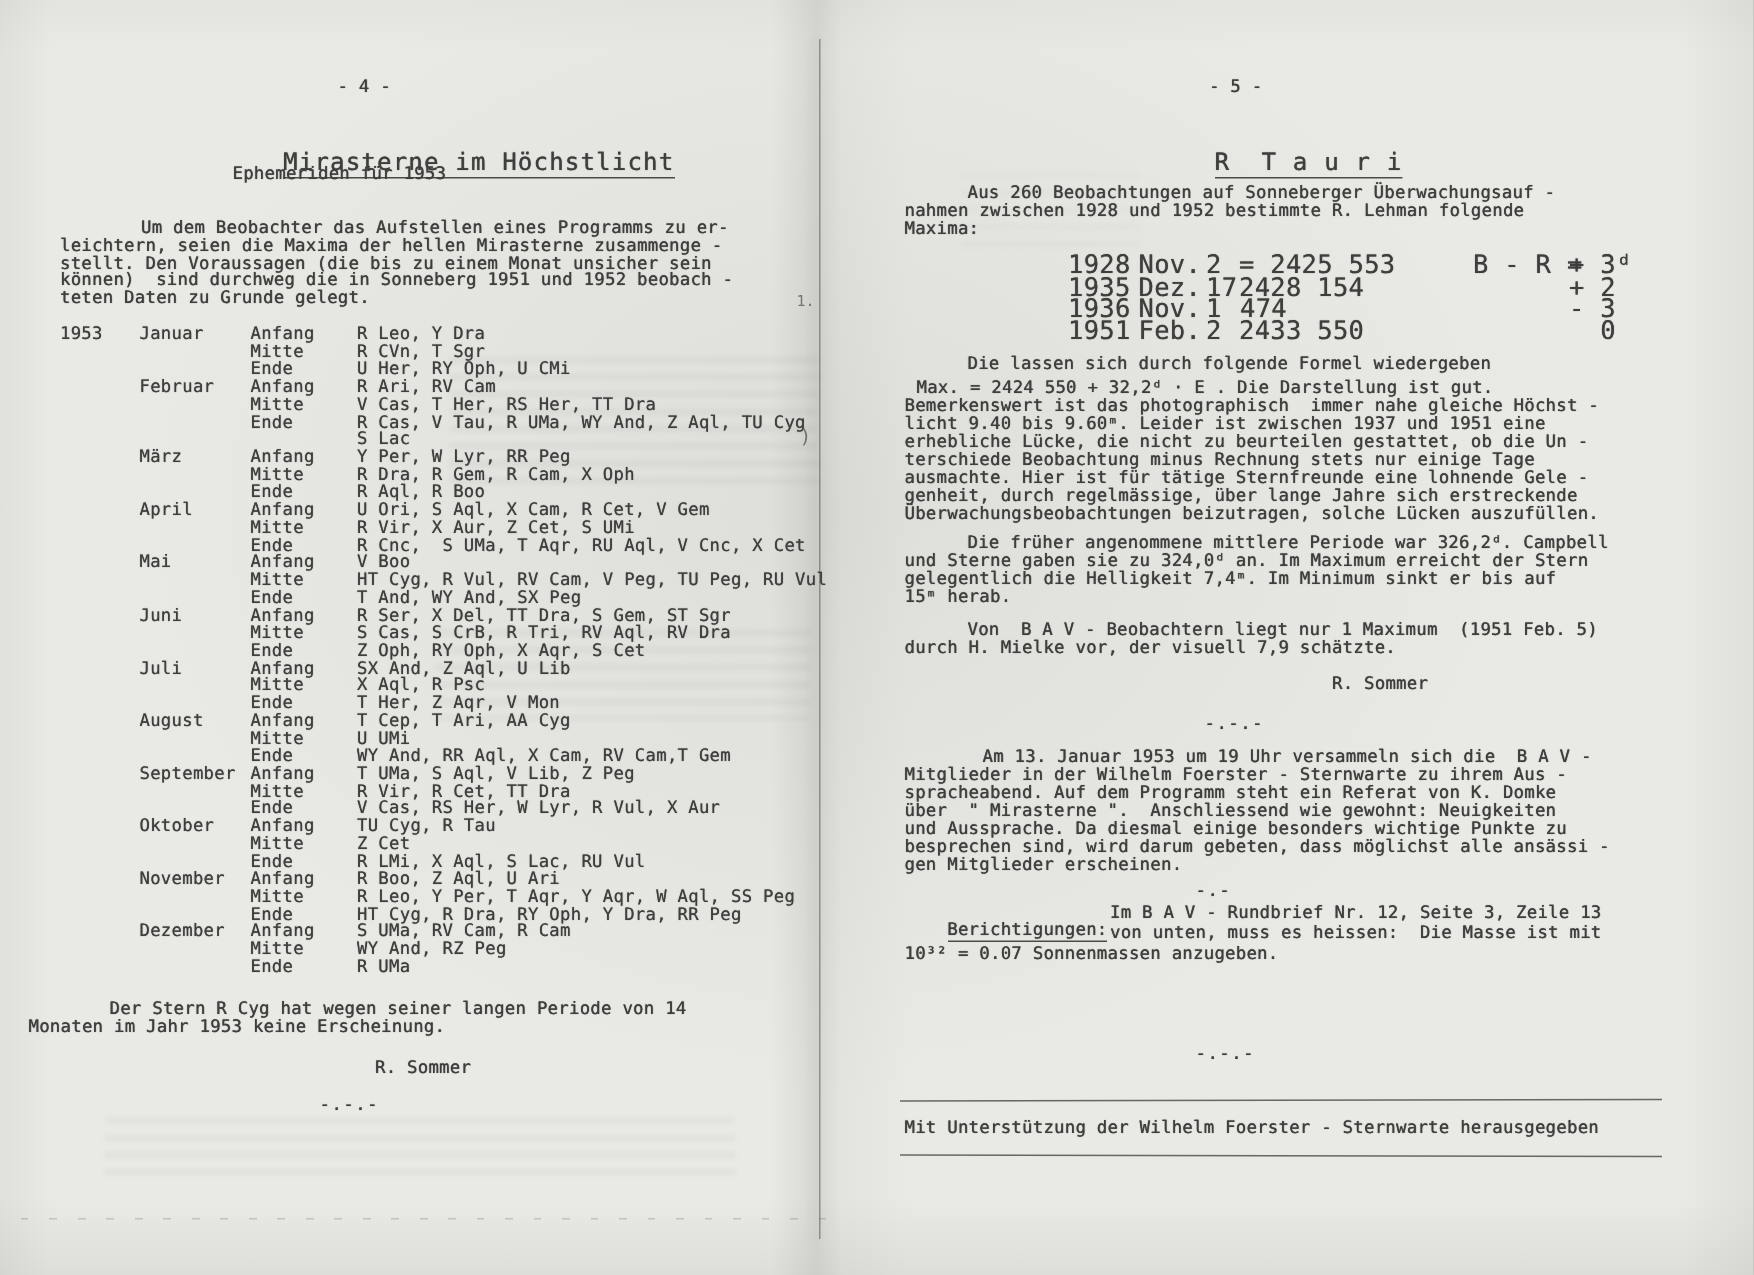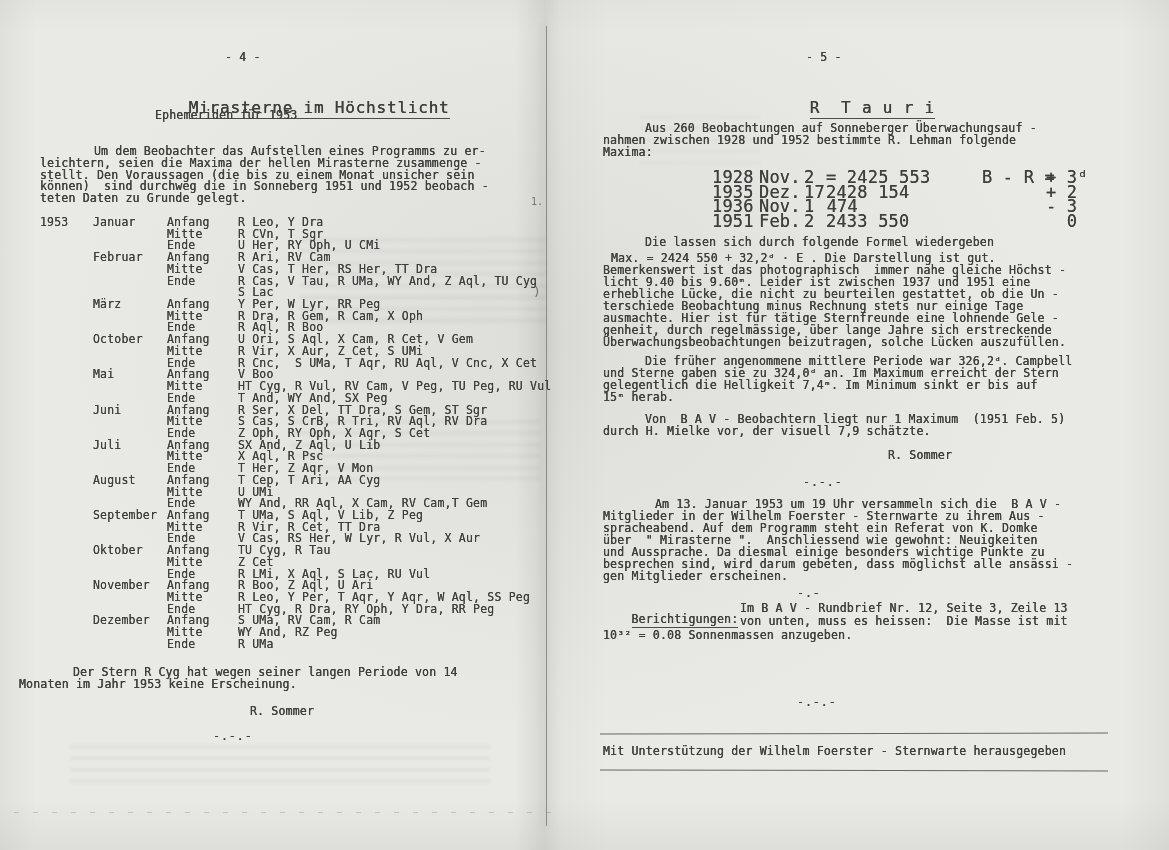--- a/index.html
+++ b/index.html
@@ -148,21 +148,21 @@
 
       <div class="eph-row">
         <span></span>
         <span></span>
         <span>Ende</span>
         <span>R Aql, R Boo</span>
       </div>
 
       <div class="eph-row">
         <span></span>
-        <span>October</span>
+        <span>April</span>
         <span>Anfang</span>
         <span>U Ori, S Aql, X Cam, R Cet, V Gem</span>
       </div>
 
       <div class="eph-row">
         <span></span>
         <span></span>
         <span>Mitte</span>
         <span>R Vir, X Aur, Z Cet, S UMi</span>
       </div>
@@ -431,19 +431,19 @@
 und Aussprache. Da diesmal einige besonders wichtige Punkte zu
 besprechen sind, wird darum gebeten, dass möglichst alle ansässi -
 gen Mitglieder erscheinen.</div>
   <div class="txt divider" style="left:797px;top:588px;">-.-</div>
 
   <div class="txt" style="left:603px;top:602px;">
     <span class="ul">Berichtigungen:</span>
   </div>
   <div class="txt rp" style="left:740px;top:602px;line-height:12.6px;">Im B A V - Rundbrief Nr. 12, Seite 3, Zeile 13
 von unten, muss es heissen:  Die Masse ist mit</div>
-  <div class="txt rp" style="left:603px;top:629px;">10³² = 0.08 Sonnenmassen anzugeben.</div>
+  <div class="txt rp" style="left:603px;top:629px;">10³² = 0.07 Sonnenmassen anzugeben.</div>
   <div class="txt divider" style="left:797px;top:697px;">-.-.-</div>
 
   <div class="rule" style="top:733px;"></div>
   <div class="txt" style="left:603px;top:746px;">Mit Unterstützung der Wilhelm Foerster - Sternwarte herausgegeben</div>
   <div class="rule" style="top:770px;transform:rotate(0.1deg);"></div>
 </div>
 
 </body></html>

